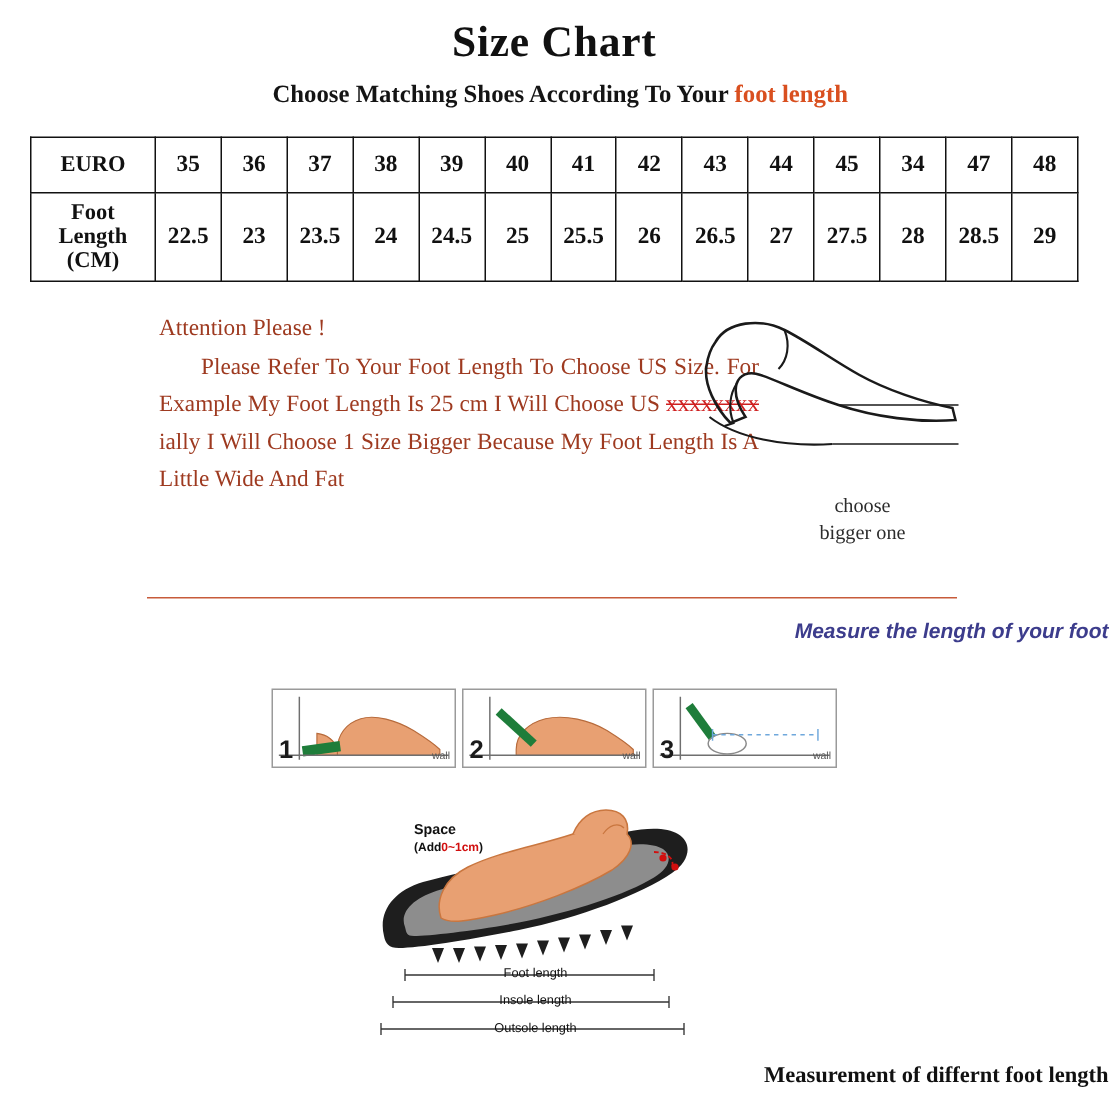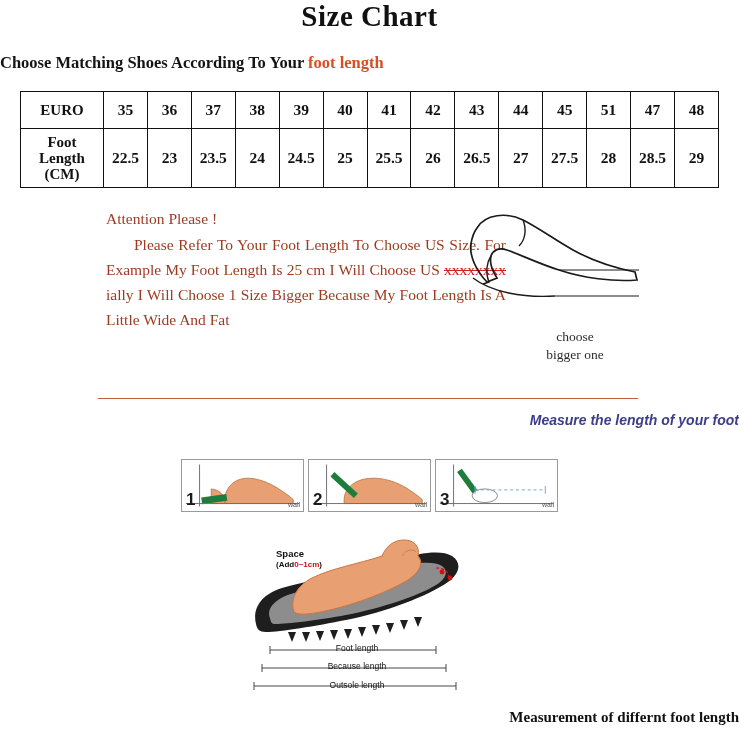--- a/index.html
+++ b/index.html
@@ -21,20 +21,21 @@
     height: 746px;
   }
 
   
   .title {
     text-align: center;
     font-family: "Liberation Serif", serif;
     font-size: 29px;
     font-weight: bold;
     letter-spacing: 0.5px;
+    padding-top: 12px;
     color: #111;
   }
 
   
   .brand {
     position: absolute;
     left: 22px;
     top: 42px;
     width: 130px;
     height: 38px;
@@ -62,25 +63,26 @@
     top: 17px;
     width: 13px;
     height: 13px;
     border-radius: 50%;
     background: #e2007a;
     box-shadow: inset 0 0 0 2px #ffffff;
   }
 
   
   .subtitle {
-    text-align: left;
+    text-align: center;
     font-size: 16.5px;
     font-weight: bold;
-    margin-top: 20px;
+    margin-top: 8px;
     color: #141414;
+    padding-left: 8px;
   }
   .subtitle .hl {
     color: #d94f1f;
   }
 
   
   .table-wrap {
     margin: 18px 20px 0 20px;
   }
   table.sizes {
@@ -285,21 +287,21 @@
         <td>36</td>
         <td>37</td>
         <td>38</td>
         <td>39</td>
         <td>40</td>
         <td>41</td>
         <td>42</td>
         <td>43</td>
         <td>44</td>
         <td>45</td>
-        <td>51</td>
+        <td>34</td>
         <td>47</td>
         <td>48</td>
       </tr>
       <tr class="row-foot">
         <td class="rowhead">
           <div>Foot</div>
           <div>Length</div>
           <div>(CM)</div>
         </td>
         <td>22.5</td>
@@ -426,18 +428,18 @@
       <line x1="220" y1="166" x2="220" y2="174"></line>
     </g>
   </svg>
 
   <div class="space-label">
     <div>Space</div>
     <div class="sub"><span>(Add</span><span class="red">0~1cm</span><span>)</span></div>
   </div>
 
   <div class="dimlabel" style="left:297px; top:643px;">Foot length</div>
-  <div class="dimlabel" style="left:297px; top:661px;">Because length</div>
+  <div class="dimlabel" style="left:297px; top:661px;">Insole length</div>
   <div class="dimlabel" style="left:297px; top:680px;">Outsole length</div>
 
   <div class="caption">Measurement of differnt foot length</div>
 
 </div>
 
 </body></html>

